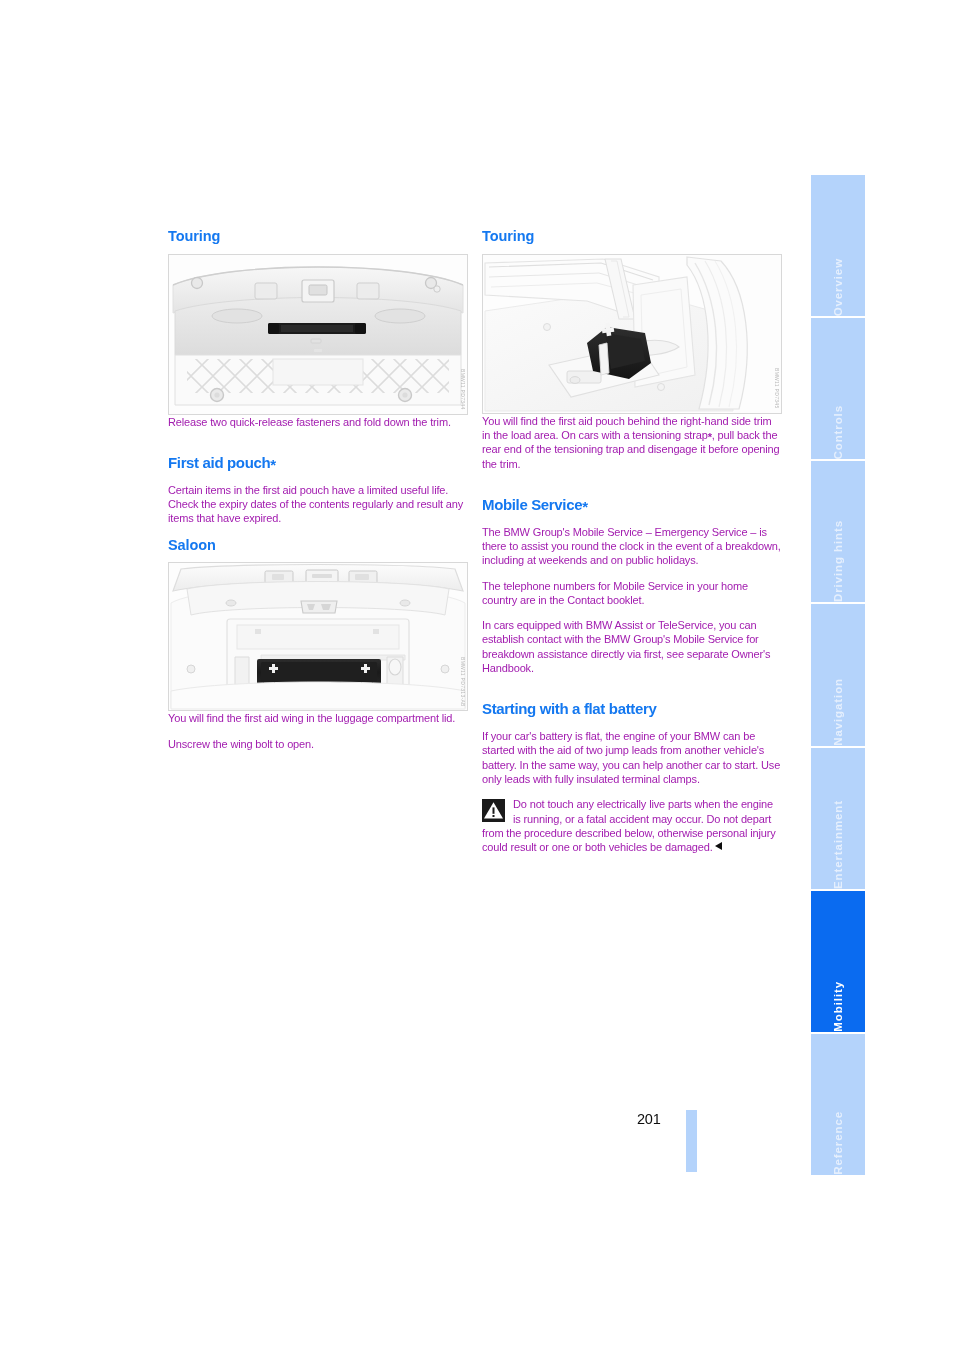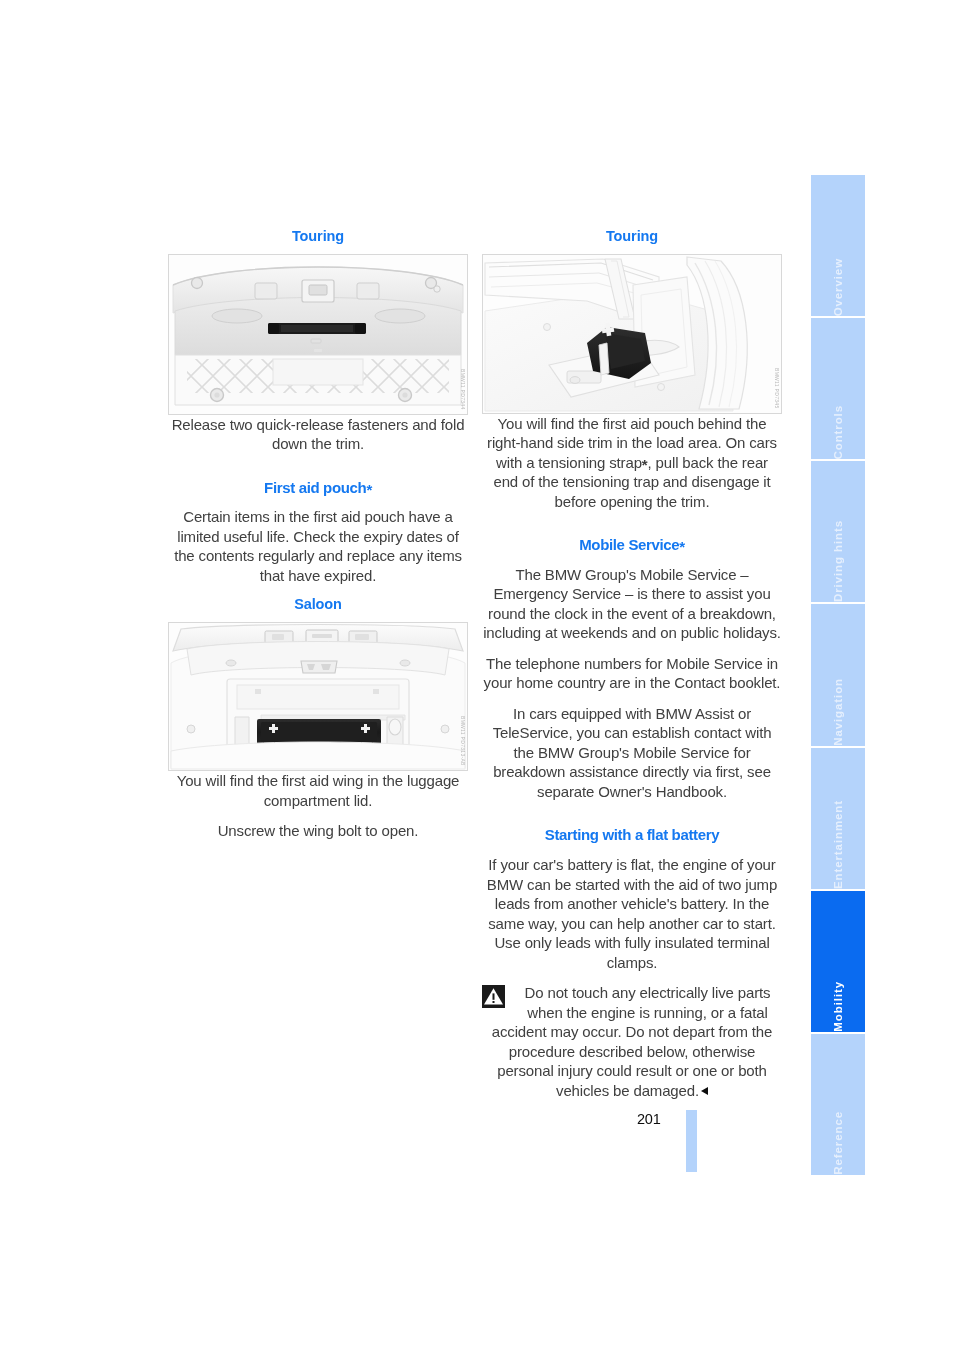--- a/index.html
+++ b/index.html
@@ -20,21 +20,20 @@
     inset: 0;
     background: #ffffff;
     overflow: hidden;
   }
 
   
   .col {
     position: absolute;
     top: 228px;
     width: 300px;
-    text-align: center;
   }
   .col-left  { left: 168px; }
   .col-right { left: 482px; }
 
   
   .subhead {
     color: #1478f0;
     font-size: 14.5px;
     font-weight: bold;
     line-height: 1.15;
@@ -46,22 +45,22 @@
   h1.sect {
     color: #1478f0;
     font-size: 15px;
     font-weight: bold;
     line-height: 1.12;
     margin: 26px 0 11px 0;
     letter-spacing: -0.35px;
   }
 
   p.body {
-    color: #404040;
-    font-size: 15px;
+    color: #a21caf;
+    font-size: 11px;
     line-height: 1.30;
     margin: 0 0 11px 0;
     letter-spacing: -0.15px;
   }
   p.body:last-child { margin-bottom: 0; }
 
   .caption {
     margin-top: 12px;
   }
 
@@ -239,21 +238,21 @@
         <rect x="142" y="84" width="10" height="4" rx="1" fill="#e2e2e2" stroke="#d0d0d0" stroke-width="0.8"></rect>
         <rect x="145" y="94" width="8" height="3" rx="1" fill="#e4e4e4"></rect>
       </svg>
       <span class="fig-watermark">BMW11 PD7344</span>
     </div>
 
     <p class="body caption">Release two quick-release fasteners and fold down the trim.</p>
 
     <h1 class="sect">First aid pouch<sup class="ast">*</sup></h1>
 
-    <p class="body">Certain items in the first aid pouch have a limited useful life. Check the expiry dates of the contents regularly and replace any items that have expired.</p>
+    <p class="body">Certain items in the first aid pouch have a limited useful life. Check the expiry dates of the contents regularly and result any items that have expired.</p>
 
     <h2 class="subhead spaced">Saloon</h2>
 
     <div class="figure fig-saloon">
       <svg viewBox="0 0 298 147" preserveAspectRatio="none" aria-hidden="true">
         <defs>
           <linearGradient id="gLidS" x1="0" y1="0" x2="0" y2="1">
             <stop offset="0" stop-color="#fcfcfc"></stop>
               <stop offset="1" stop-color="#ededed"></stop>
           </linearGradient>

